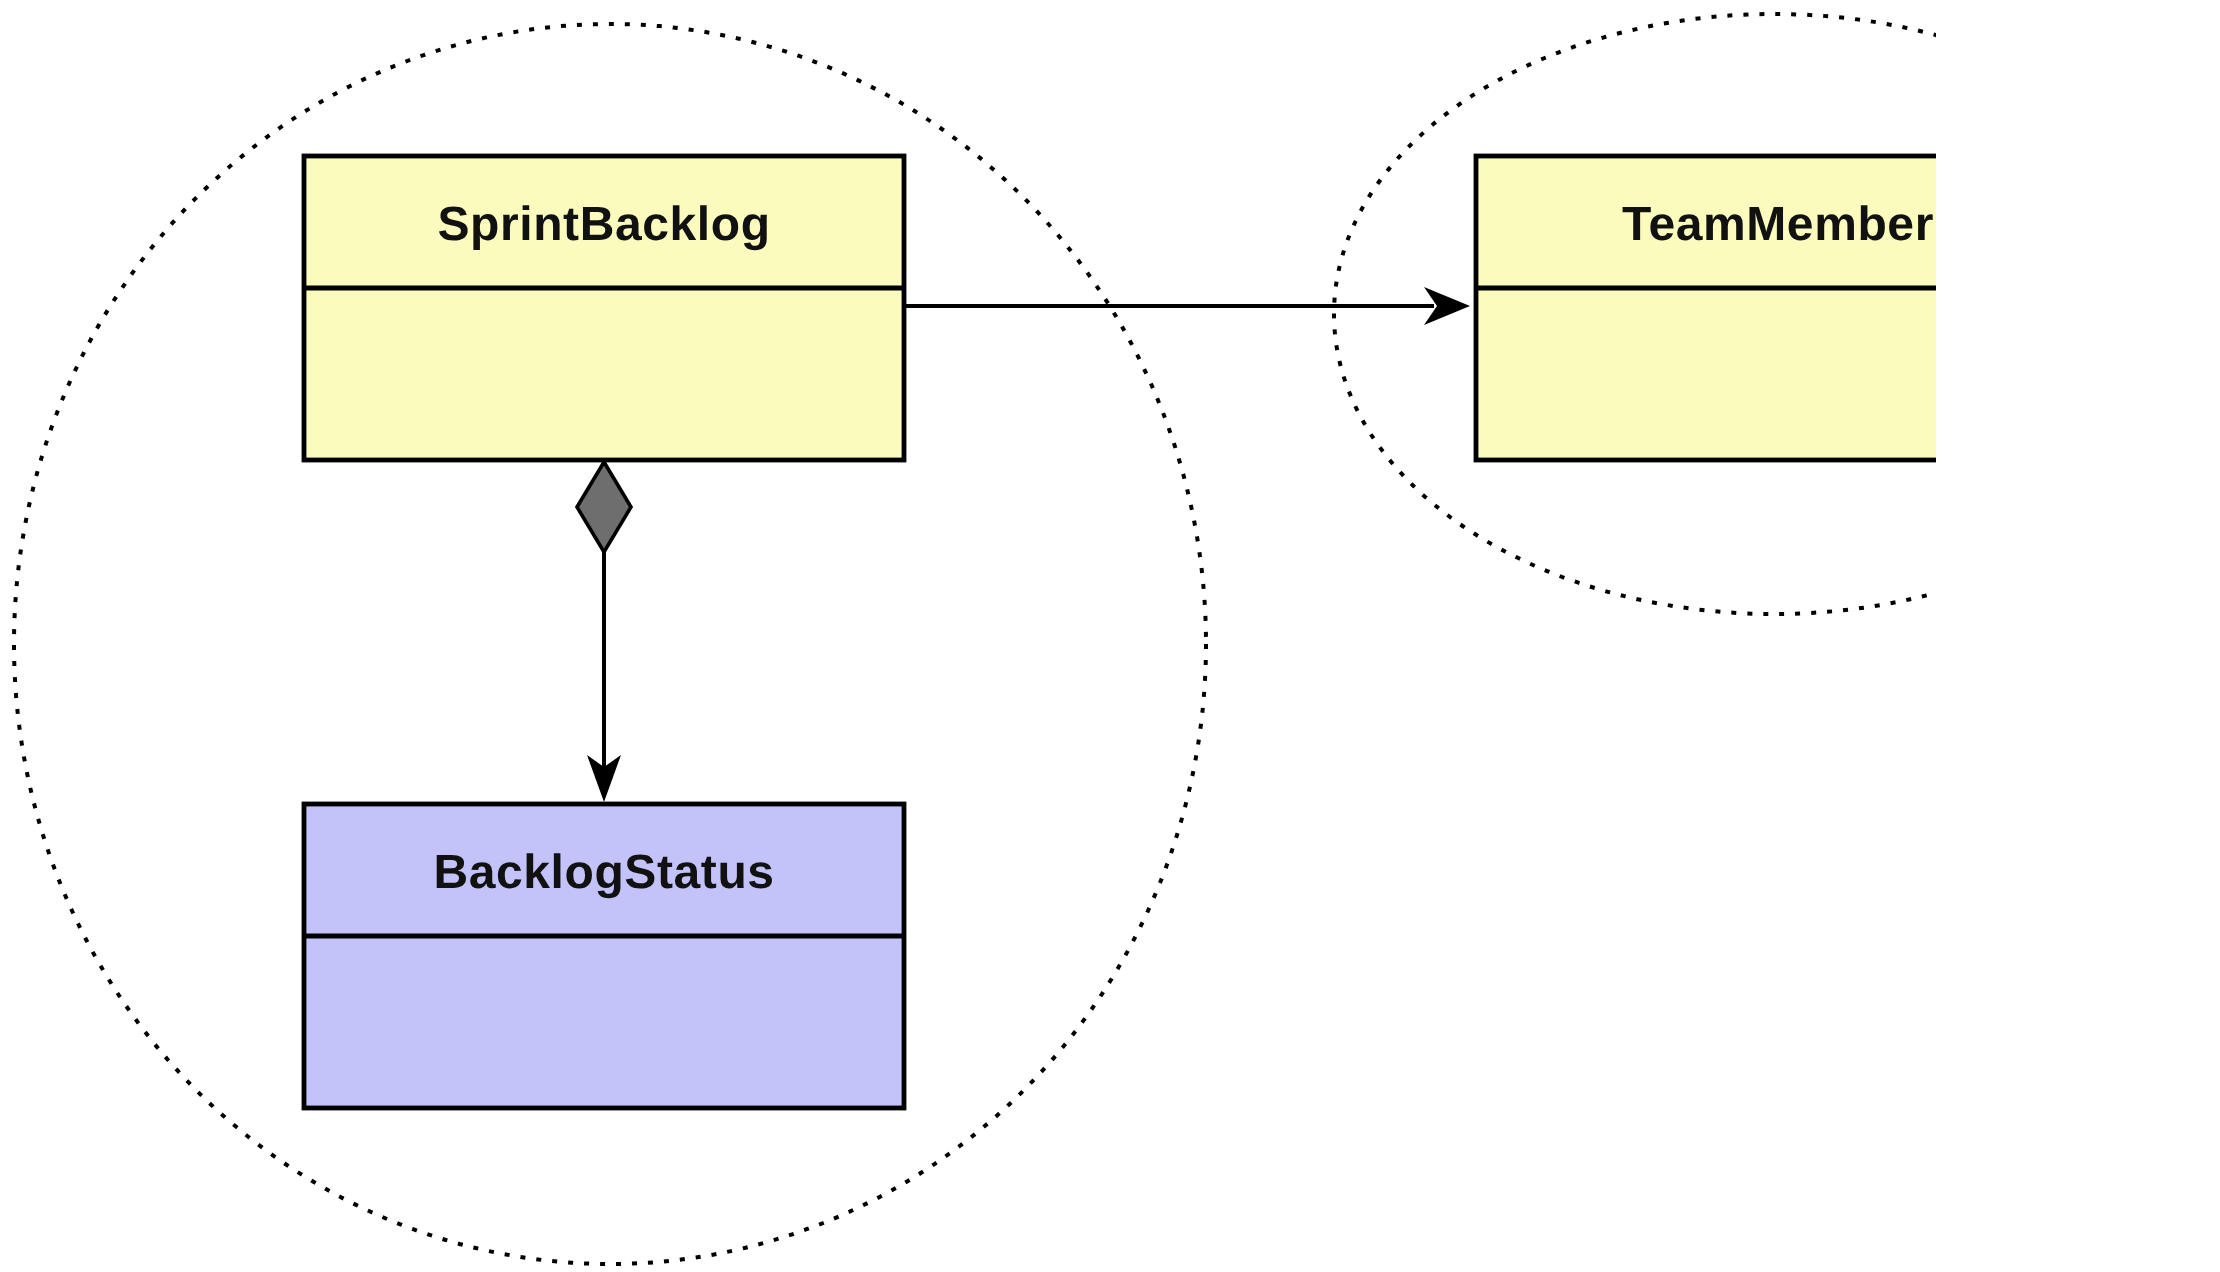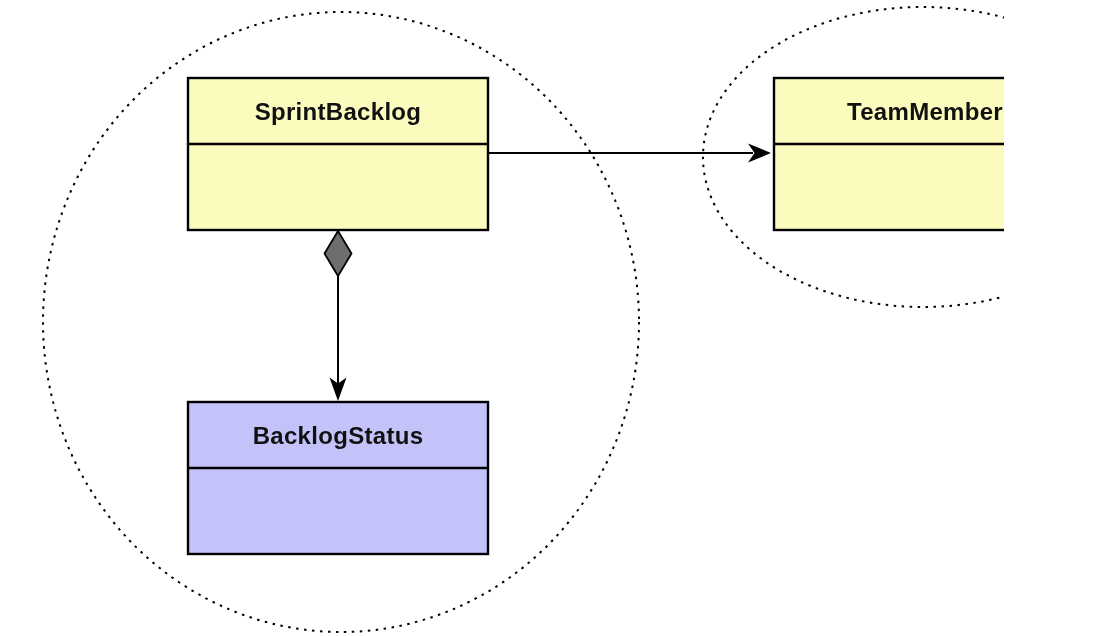--- a/index.html
+++ b/index.html
@@ -6,21 +6,20 @@
     margin: 0;
     padding: 0;
     background: #ffffff;
   }
   .canvas {
     position: relative;
     width: 968px;
     height: 636px;
     background: #ffffff;
     overflow: hidden;
-    padding-left: 36px;
   }
   svg { display: block; }
   text.class-name {
     font-family: "Liberation Sans", sans-serif;
     font-weight: 700;
     font-size: 24px;
     fill: #111111;
     text-anchor: middle;
     letter-spacing: 0.3px;
   }

